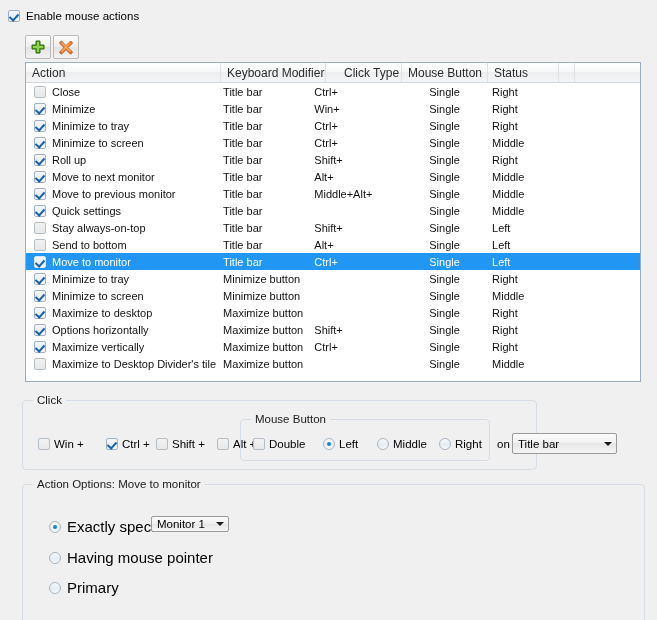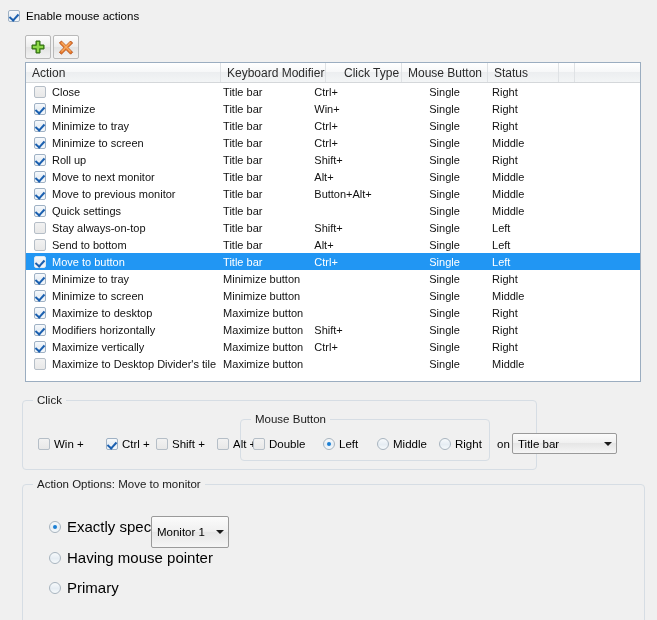--- a/index.html
+++ b/index.html
@@ -223,21 +223,21 @@
     align-items: center;
     justify-content: center;
   }
   .caret {
     width: 0; height: 0;
     border-left: 4px solid transparent;
     border-right: 4px solid transparent;
     border-top: 4px solid #1a1a1a;
   }
   #clickspot-combo { left: 512px; top: 433px; width: 105px; height: 21px; }
-  #monitor-combo   { left: 151px; top: 516px; width: 78px;  height: 32px; }
+  #monitor-combo   { left: 151px; top: 516px; width: 78px;  height: 16px; }
 
   .opt-row {
     position: absolute;
     display: flex;
     align-items: center;
     gap: 6px;
     font-size: 15px;
     white-space: nowrap;
   }
   .on-label {
@@ -348,21 +348,21 @@
         <div class="cell c3">Single</div>
         <div class="cell c4">Middle</div>
         <div class="cell c5"></div>
       </div>
       <div class="row">
         <div class="cell c0 action">
           <span class="cb checked"></span>
           <span>Move to previous monitor</span>
         </div>
         <div class="cell c1">Title bar</div>
-        <div class="cell c2">Button+Alt+</div>
+        <div class="cell c2">Middle+Alt+</div>
         <div class="cell c3">Single</div>
         <div class="cell c4">Middle</div>
         <div class="cell c5"></div>
       </div>
       <div class="row">
         <div class="cell c0 action">
           <span class="cb checked"></span>
           <span>Quick settings</span>
         </div>
         <div class="cell c1">Title bar</div>
@@ -389,21 +389,21 @@
         </div>
         <div class="cell c1">Title bar</div>
         <div class="cell c2">Alt+</div>
         <div class="cell c3">Single</div>
         <div class="cell c4">Left</div>
         <div class="cell c5"></div>
       </div>
       <div class="row selected">
         <div class="cell c0 action">
           <span class="cb checked"></span>
-          <span>Move to button</span>
+          <span>Move to monitor</span>
         </div>
         <div class="cell c1">Title bar</div>
         <div class="cell c2">Ctrl+</div>
         <div class="cell c3">Single</div>
         <div class="cell c4">Left</div>
         <div class="cell c5"></div>
       </div>
       <div class="row">
         <div class="cell c0 action">
           <span class="cb checked"></span>
@@ -433,21 +433,21 @@
         </div>
         <div class="cell c1">Maximize button</div>
         <div class="cell c2"></div>
         <div class="cell c3">Single</div>
         <div class="cell c4">Right</div>
         <div class="cell c5"></div>
       </div>
       <div class="row">
         <div class="cell c0 action">
           <span class="cb checked"></span>
-          <span>Modifiers horizontally</span>
+          <span>Options horizontally</span>
         </div>
         <div class="cell c1">Maximize button</div>
         <div class="cell c2">Shift+</div>
         <div class="cell c3">Single</div>
         <div class="cell c4">Right</div>
         <div class="cell c5"></div>
       </div>
       <div class="row">
         <div class="cell c0 action">
           <span class="cb checked"></span>

